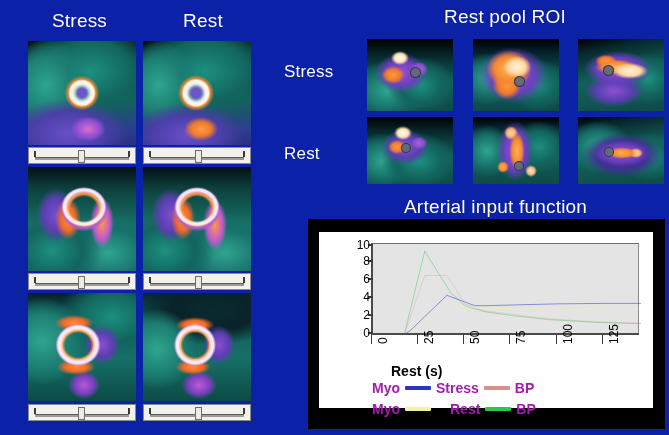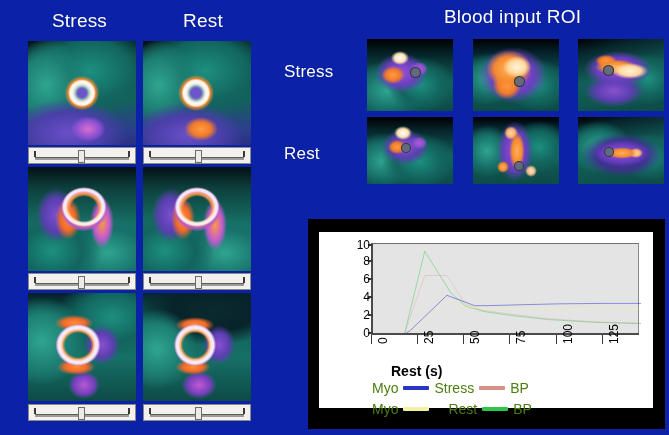--- a/index.html
+++ b/index.html
@@ -62,21 +62,21 @@
     font-family:"Liberation Sans",sans-serif;transform:translateY(-50%);white-space:nowrap;}
   .ytickmark{position:absolute;left:-5px;width:5px;height:2px;background:#3a3a3a;}
   .xtickmark{position:absolute;width:1px;height:9px;background:#3a3a3a;}
   .xtick{
     position:absolute;font-size:12px;color:#000;white-space:nowrap;
     transform:rotate(-90deg);transform-origin:left top;
     font-family:"Liberation Sans",sans-serif;
   }
   .axis-title{position:absolute;font-size:14px;color:#000;font-weight:bold;}
 
-  .legend{position:absolute;font-size:14px;color:#4d7c0f;font-weight:normal;}
+  .legend{position:absolute;font-size:14px;color:#a21caf;font-weight:bold;}
   .legend .row{display:flex;align-items:center;height:17px;}
   .legend .lbl{display:inline-block;}
   .swatch{display:inline-block;height:4px;width:26px;margin:0 5px;border-radius:1px;}
 </style>
 </head>
 <body>
 
 <div class="root">
 
   <div>
@@ -198,21 +198,21 @@
     </div>
     <div class="slider" style="left:143px;top:404px;width:108px;height:17px;">
       <div class="track"></div>
       <div class="tickL"></div>
       <div class="tickR"></div>
       <div class="thumb" style="left:51px;"></div>
     </div>
   </div>
 
   <div>
-    <div class="hdr" style="left:444px;top:6px;">Blood input ROI</div>
+    <div class="hdr" style="left:444px;top:6px;">Rest pool ROI</div>
 
     <div class="hdr small" style="left:284px;top:62px;">Stress</div>
     <div class="hdr small" style="left:284px;top:144px;">Rest</div>
 
     <div class="roi" style="left:367px;top:39px;width:86px;height:72px;">
       <div class="img" style="
         background:
           radial-gradient(ellipse 9px 7px at 33px 19px, #ffffff 0%, #ffe0b0 60%, rgba(0,0,0,0) 100%),
           radial-gradient(ellipse 13px 10px at 26px 36px, #ff9a45 0%, #f07a2a 55%, rgba(0,0,0,0) 90%),
           radial-gradient(ellipse 10px 8px at 52px 30px, #b45ad0 0%, #8a4fd0 55%, rgba(0,0,0,0) 90%),
@@ -289,20 +289,21 @@
           radial-gradient(ellipse 30px 13px at 44px 36px, #9a52d0 0%, #6a3fc0 62%, rgba(0,0,0,0) 100%),
           radial-gradient(ellipse 40px 22px at 44px 38px, #5a3fb0 0%, #3f2f90 62%, rgba(0,0,0,0) 100%),
           radial-gradient(ellipse 34px 26px at 20px 30px, #2fa58f 0%, #17706a 60%, rgba(0,0,0,0) 100%),
           radial-gradient(ellipse 30px 24px at 72px 40px, #1d8f80 0%, #12655e 60%, rgba(0,0,0,0) 100%),
           linear-gradient(170deg,#000000 0%,#07262c 14%,#12605a 48%,#0d4a46 100%);
       "></div>
       <div class="dot" style="left:26px;top:30px;width:10px;height:10px;"></div>
     </div>
   </div>
 
+  <div class="hdr" style="left:404px;top:196px;">Arterial input function</div>
 
   <div class="chart-frame" style="left:308px;top:219px;width:357px;height:210px;">
     <div class="chart-card" style="left:11px;top:13px;width:334px;height:176px;">
 
       <div class="plot" style="left:52px;top:11px;width:268px;height:90px;">
         <svg width="268" height="90" viewBox="0 0 145 10" preserveAspectRatio="none" style="position:absolute;left:0;top:0;transform:scaleY(-1);">
           <polyline fill="none" stroke="#2ec64a" stroke-width="0.42" vector-effect="non-scaling-stroke" points="0,0 17,0 28,9.2 42,4.6 50,3.1 60,2.5 75,2.05 95,1.6 120,1.3 145,1.15"></polyline>
           <polyline fill="none" stroke="#d98f8a" stroke-width="0.3" vector-effect="non-scaling-stroke" points="0,0 17,0 28,6.5 40,6.5 50,3.3 60,2.6 75,2.2 95,1.7 120,1.35 145,1.2"></polyline>
           <polyline fill="none" stroke="#f2f2a0" stroke-width="0.42" vector-effect="non-scaling-stroke" points="0,0 17,0 22,0.5 40,3.6 50,3.0 62,2.85 80,2.85 100,2.85 125,2.85 145,2.8"></polyline>
           <polyline fill="none" stroke="#2a35c4" stroke-width="0.5" vector-effect="non-scaling-stroke" points="0,0 17,0 20,0.35 40,4.3 55,3.15 62,3.15 80,3.25 100,3.35 125,3.4 145,3.4"></polyline>

